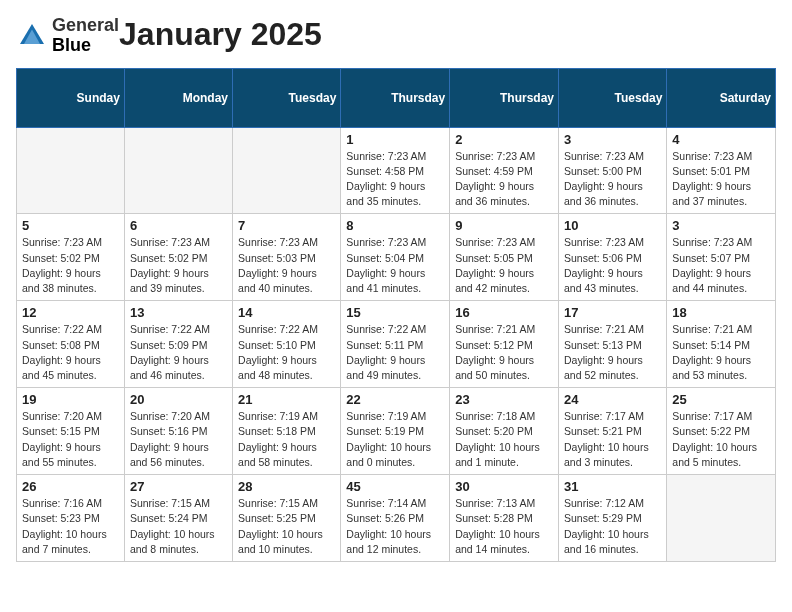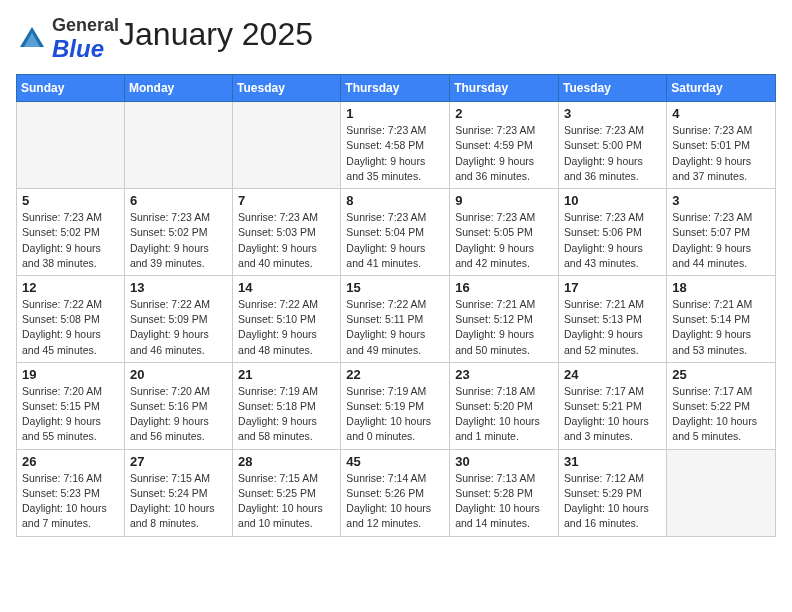--- a/index.html
+++ b/index.html
@@ -24,52 +24,51 @@
       display: flex;
       flex-direction: column;
       line-height: 1.1;
     }
     .logo-general {
       font-size: 18px;
       font-weight: bold;
       color: #333;
     }
     .logo-blue {
-      font-size: 24px;
+      font-size: 18px;
       font-weight: bold;
-      color: #1d4ed8;
-      font-style: italic;
+      color: #000000;
     }
     .logo-icon {
       width: 32px;
       height: 32px;
       margin-right: 4px;
     }
     .title-block {
       text-align: right;
     }
     .month-title {
       font-size: 32px;
-      font-weight: normal;
+      font-weight: bold;
       color: #222;
     }
     .subtitle {
       font-size: 16px;
       color: #555;
     }
     .calendar {
       width: 100%;
       border-collapse: collapse;
       font-size: 11px;
     }
     .calendar th {
-      background-color: #3b82f6;
+      background-color: #0c4a6e;
       color: #fff;
-      padding: 6px 4px;
-      text-align: left;
+      padding: 22px 4px;
+      text-align: right;
       font-size: 12px;
       border: 1px solid #2e6db4;
     }
     .calendar td {
       border: 1px solid #ccc;
       vertical-align: top;
       padding: 4px 5px;
       width: 113px;
       min-height: 80px;
       background: #fff;

